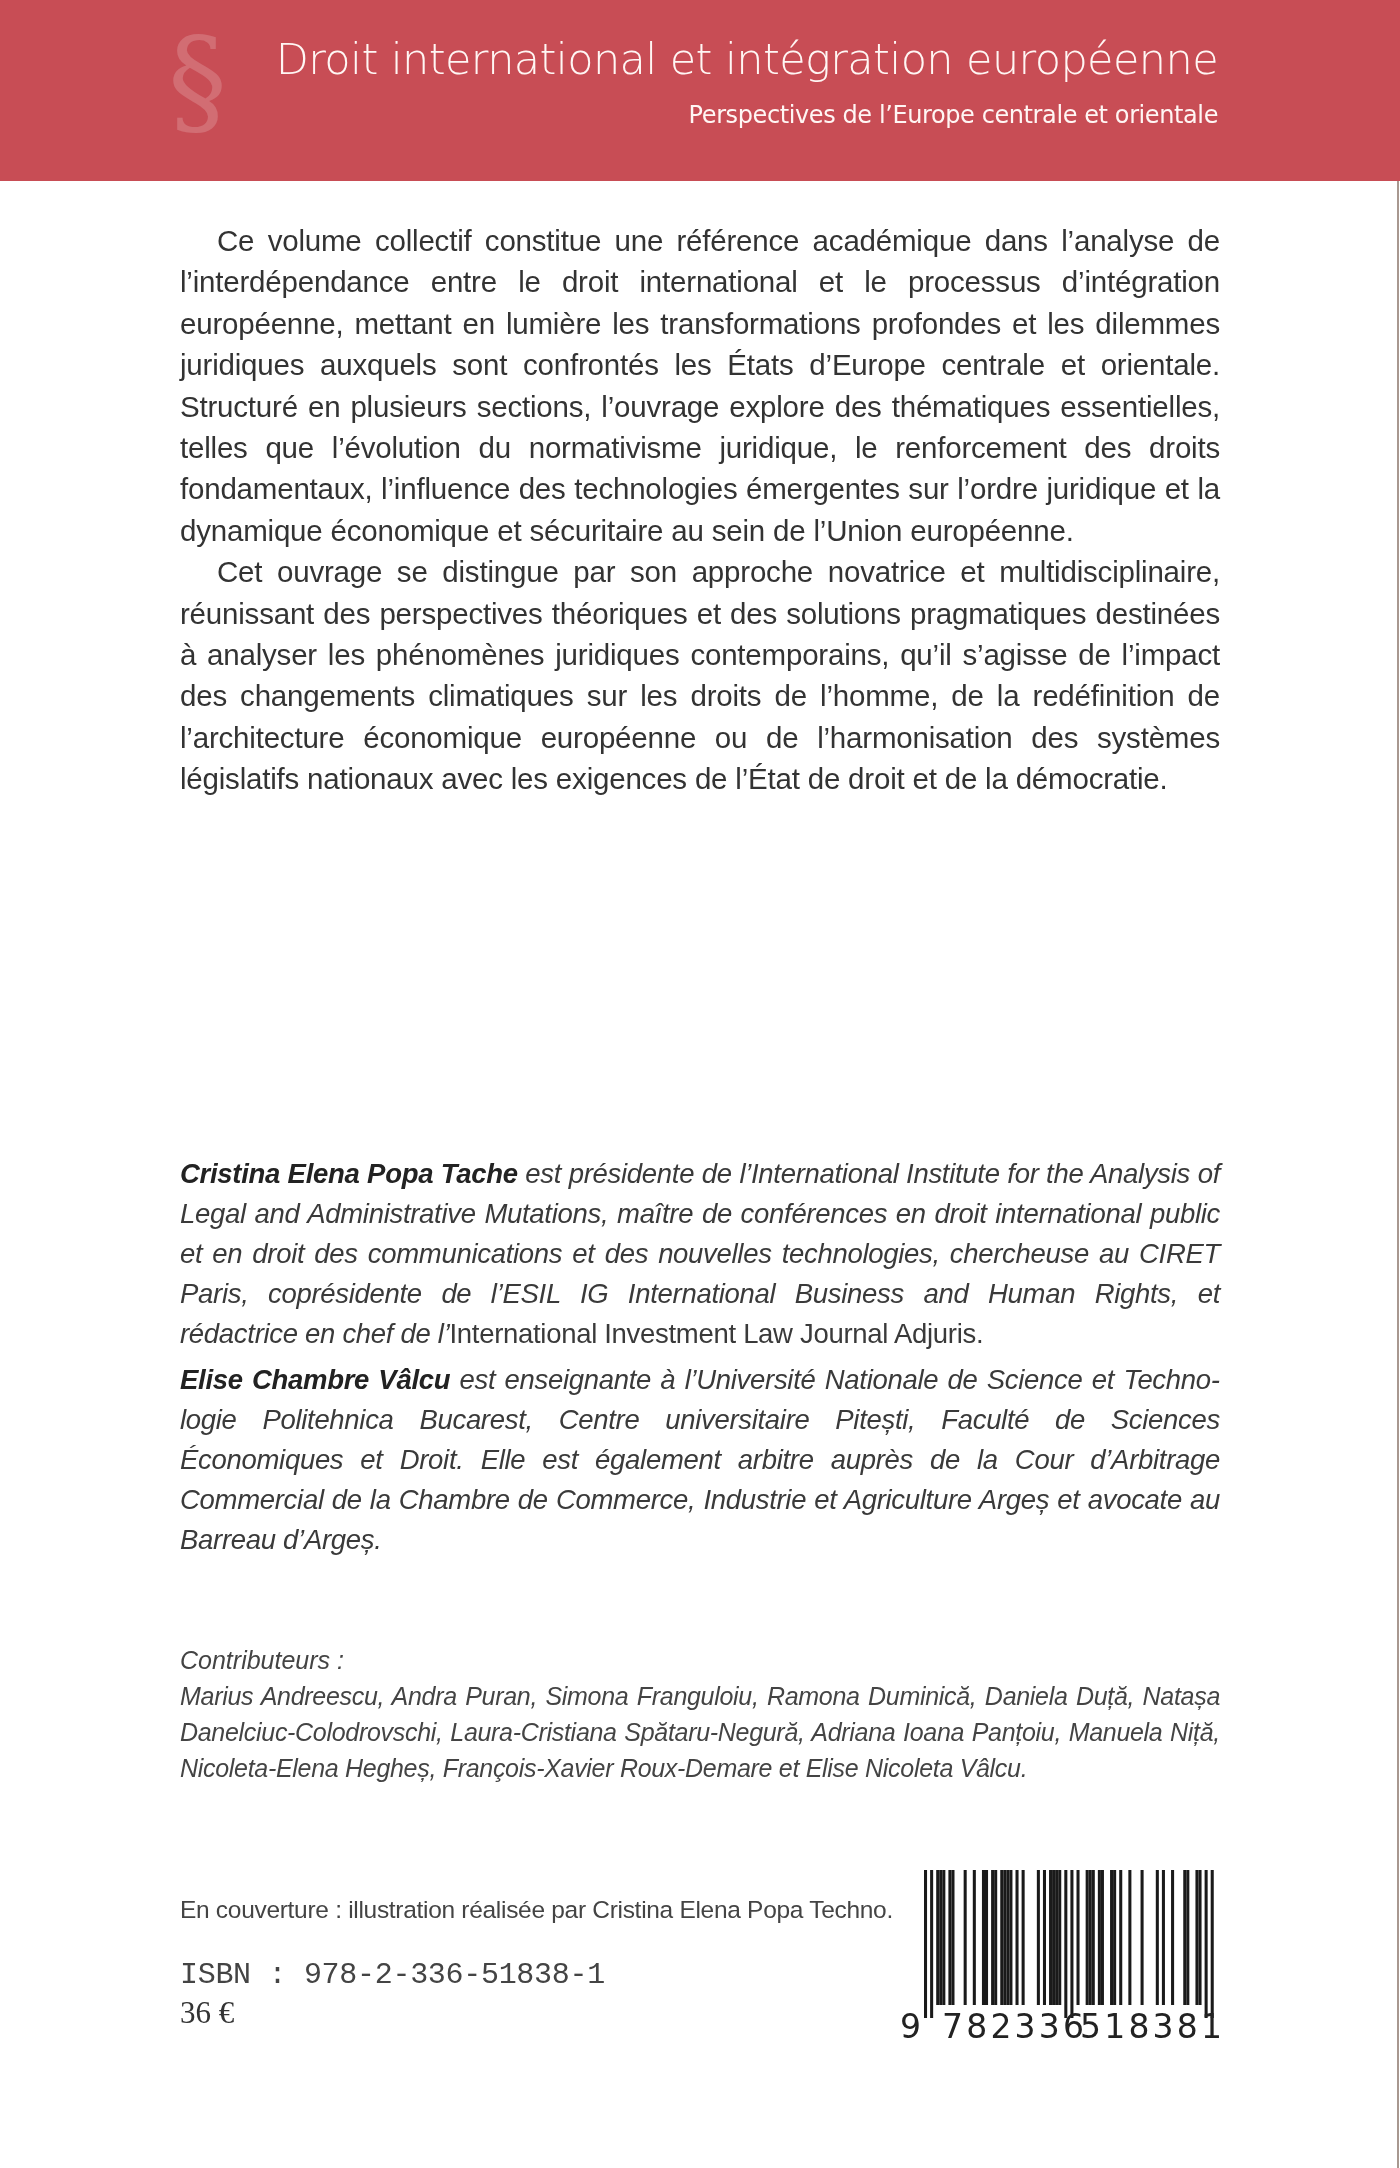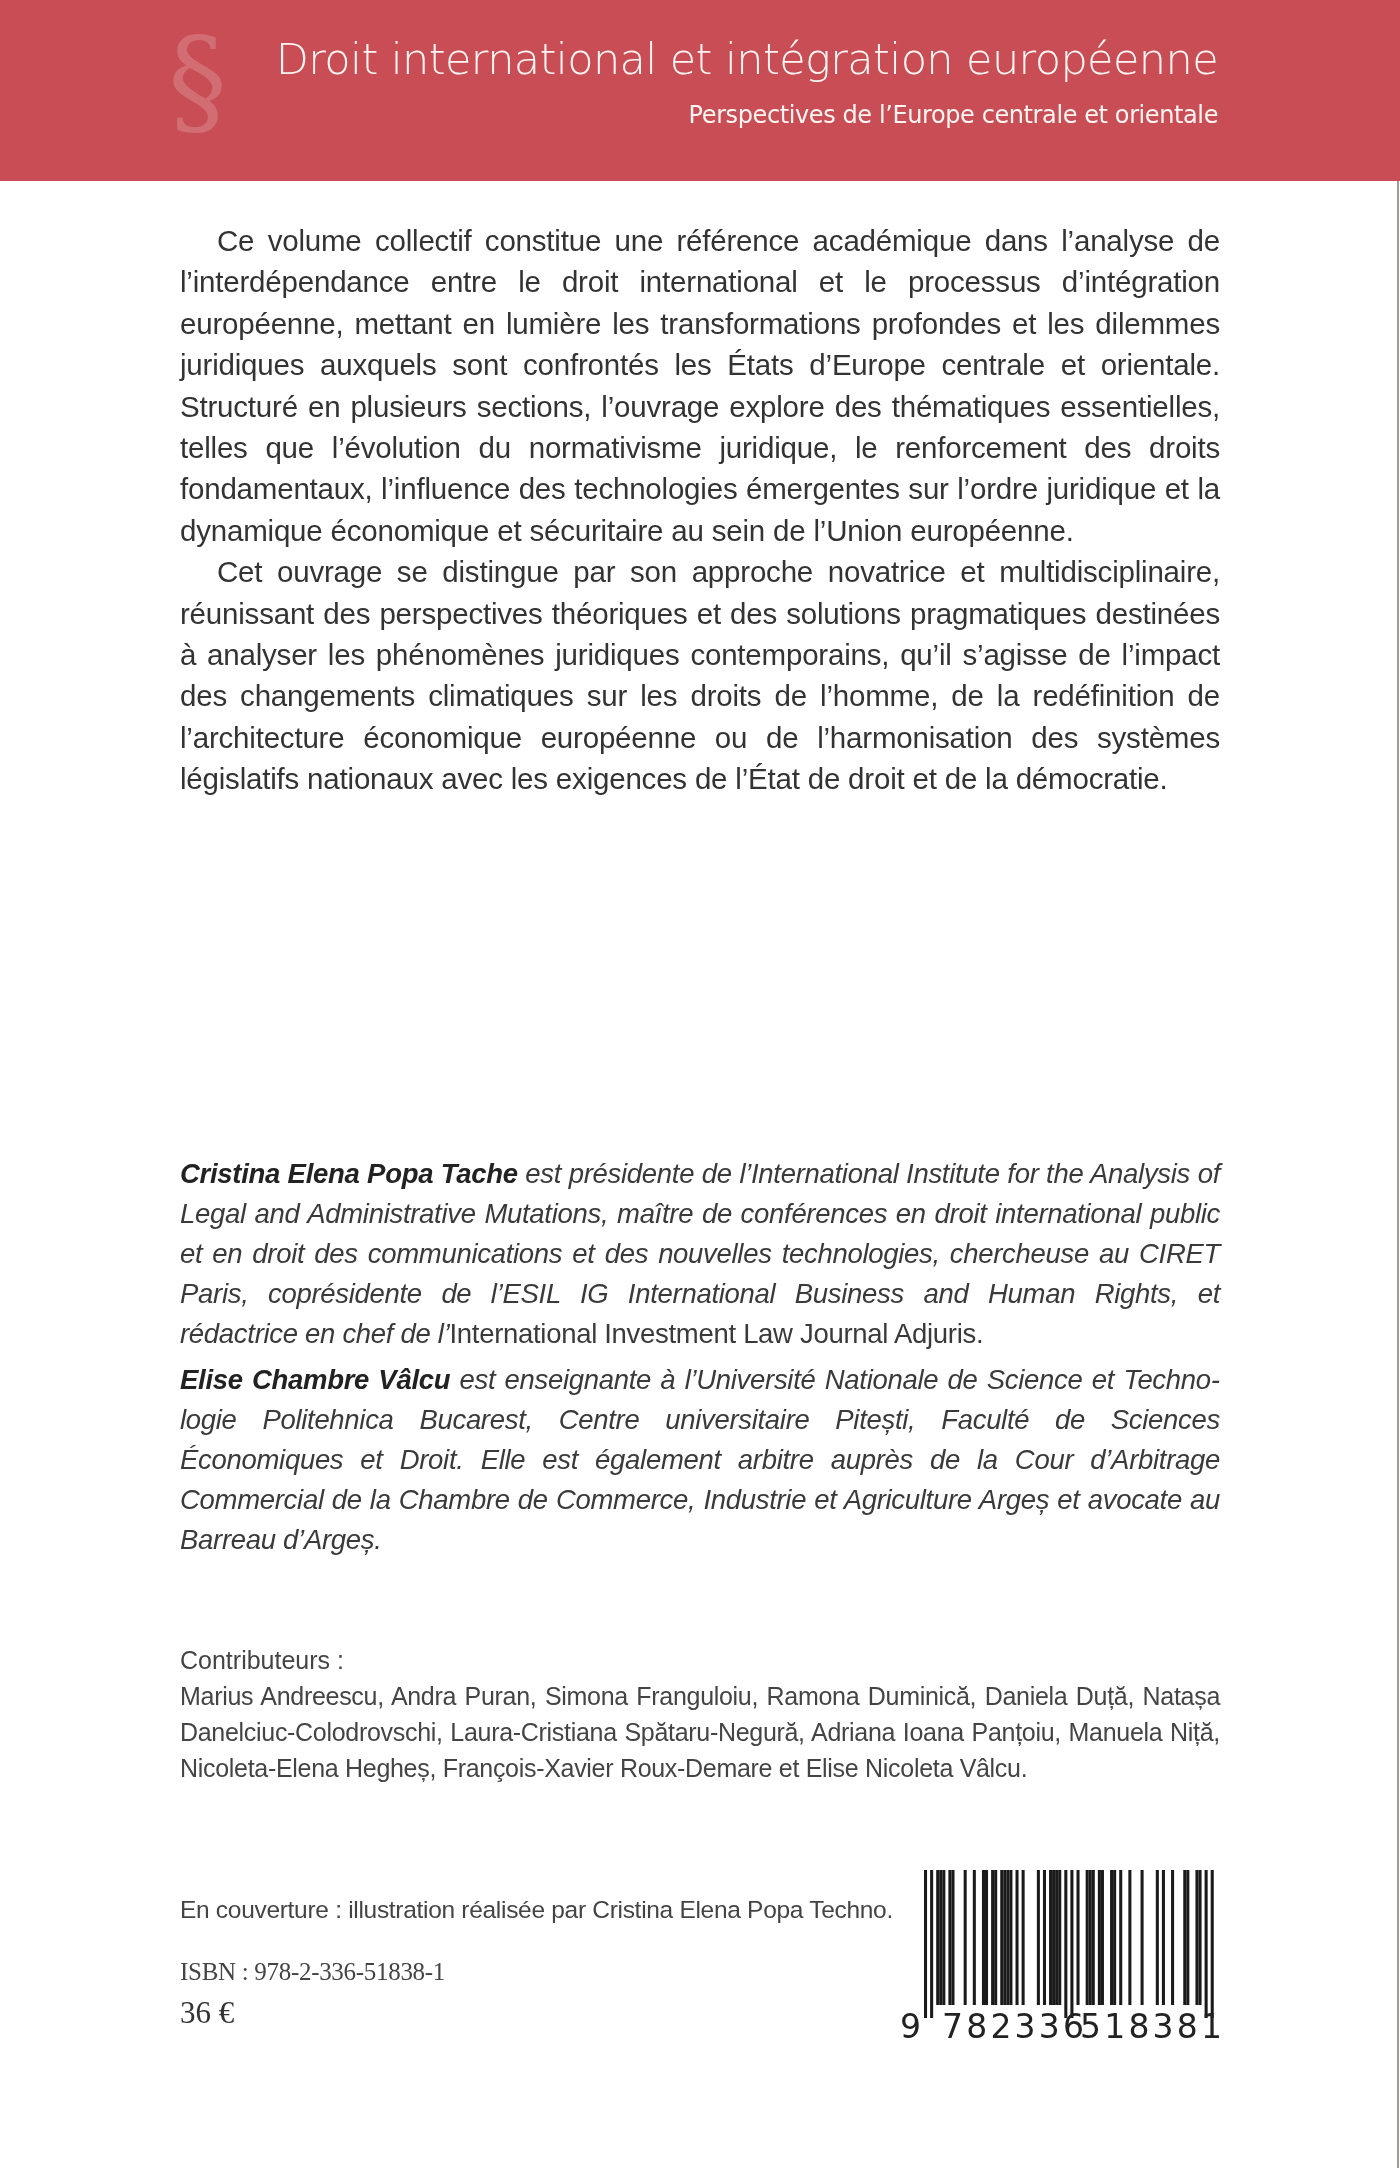--- a/index.html
+++ b/index.html
@@ -43,32 +43,32 @@
     position: absolute; left: 180px; top: 1154px; width: 1040px;
     font-family: "Liberation Sans", sans-serif; font-size: 27.5px; line-height: 40px;
     color: #3a3a3a;
   }
   .bios p { margin: 0 0 6px 0; text-align: justify; font-style: italic; letter-spacing: -0.3px; }
   .bios .name { font-weight: bold; color: #222; }
   .bios .upright { font-style: normal; }
   .contrib {
     position: absolute; left: 180px; top: 1642px; width: 1040px;
     font-family: "Liberation Sans", sans-serif; font-size: 25px; line-height: 36px;
-    color: #444;
+    font-style: italic; color: #444;
   }
   .contrib .label { display: block; }
   .contrib .names { display: block; text-align: justify; letter-spacing: -0.3px; }
   .cover-credit {
     position: absolute; left: 180px; top: 1896px;
     font-family: "Liberation Sans", sans-serif; font-size: 24.5px; color: #444;
     letter-spacing: -0.3px; white-space: nowrap;
   }
   .isbn {
     position: absolute; left: 180px; top: 1958px;
-    font-family: Liberation Serif, serif; font-size: 25px; color: #444;
+    font-family: Liberation Mono, monospace; font-size: 30px; color: #444;
     letter-spacing: -0.3px; white-space: nowrap;
   }
   .price {
     position: absolute; left: 180px; top: 1995px;
     font-family: Liberation Serif, serif; font-size: 31px; color: #333;
     white-space: nowrap;
   }
   .barcode {
     position: absolute; left: 900px; top: 1868px; width: 330px; height: 175px;
   }

